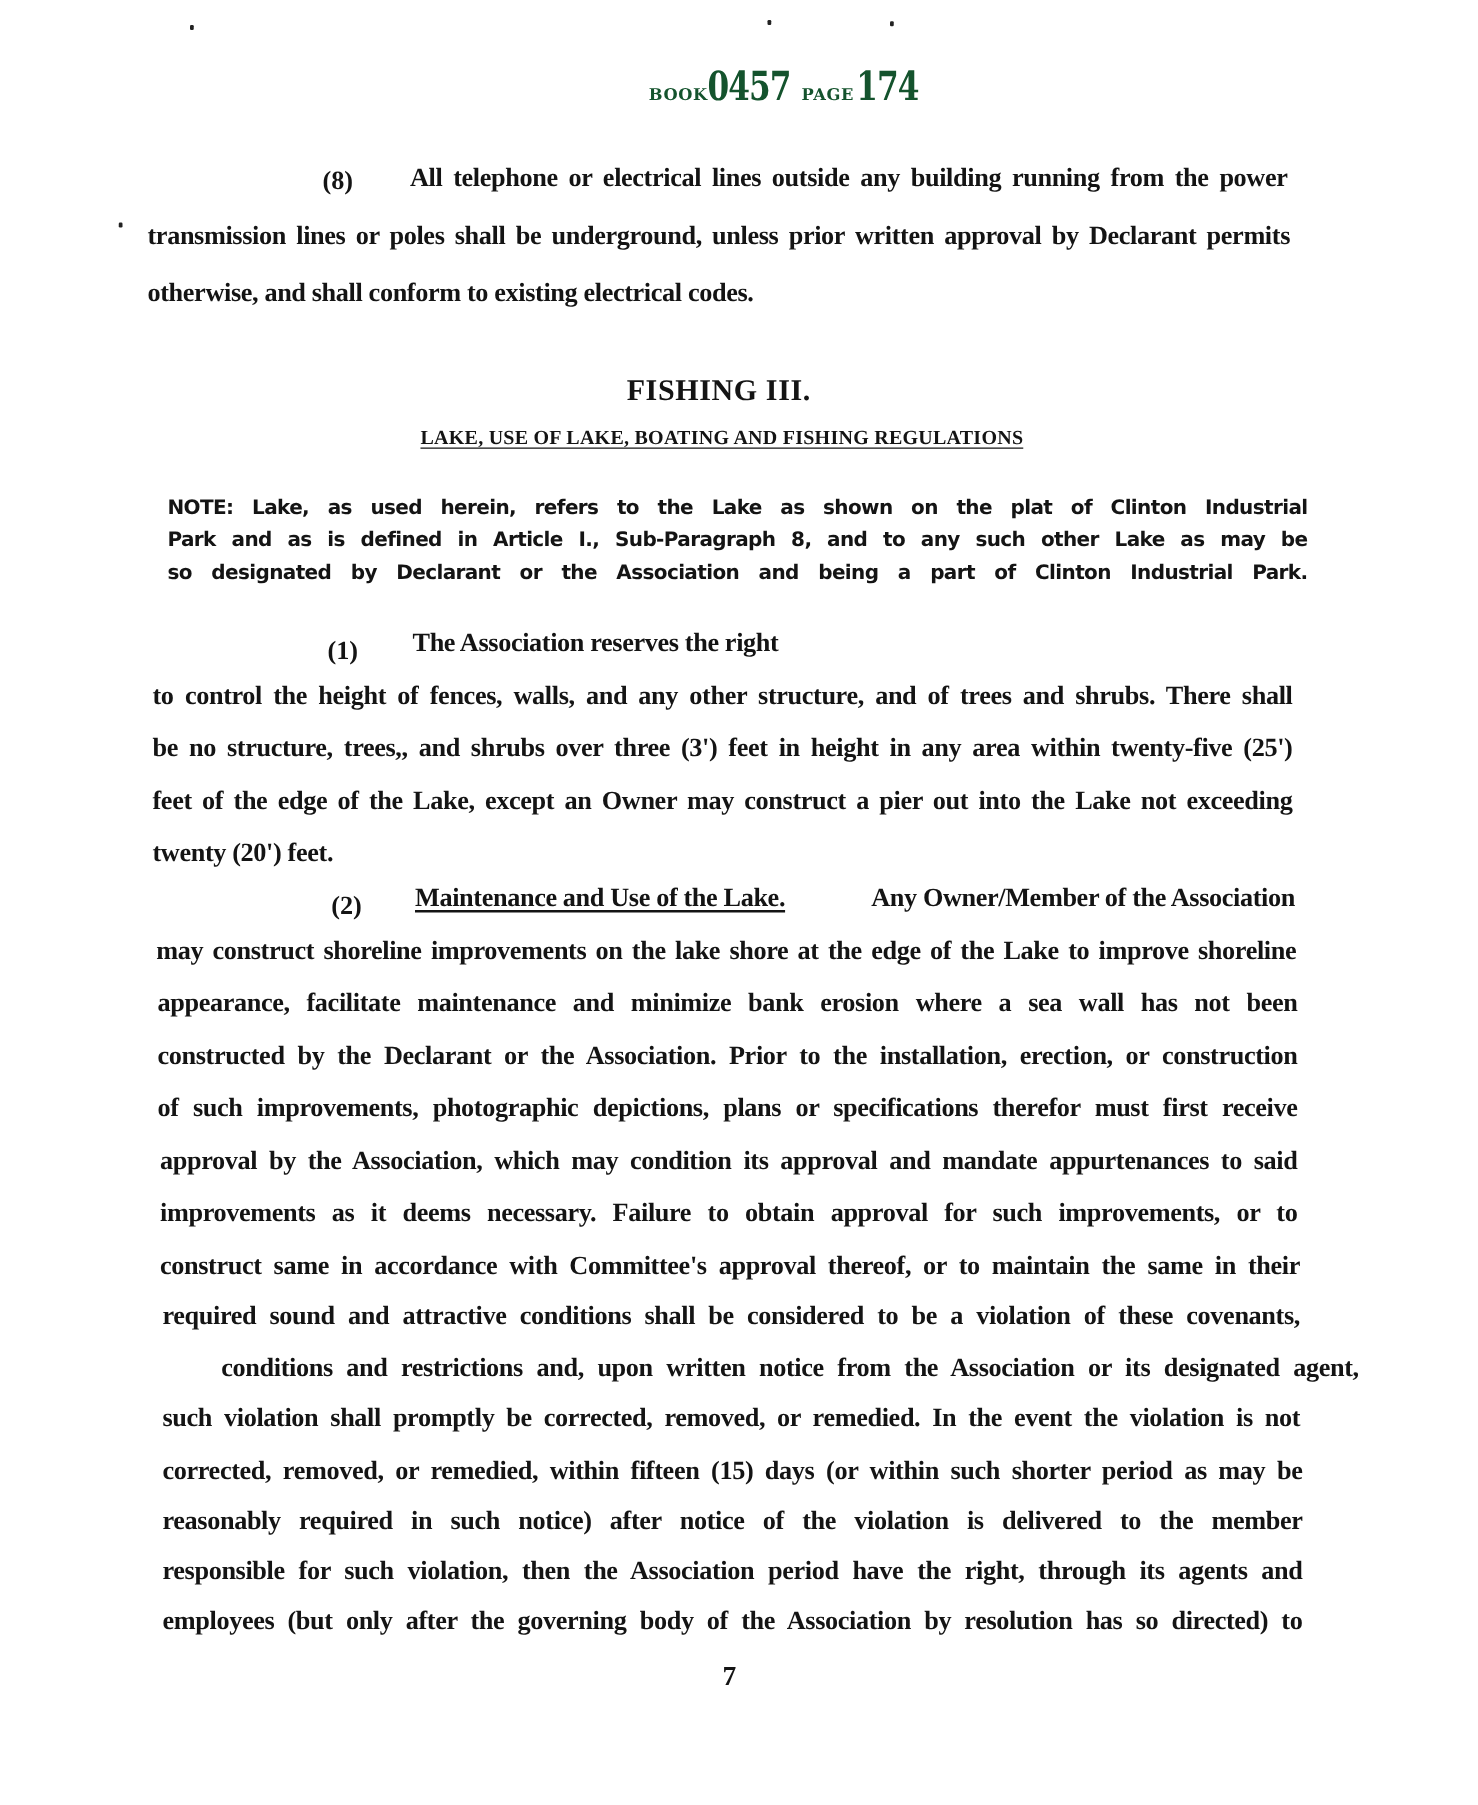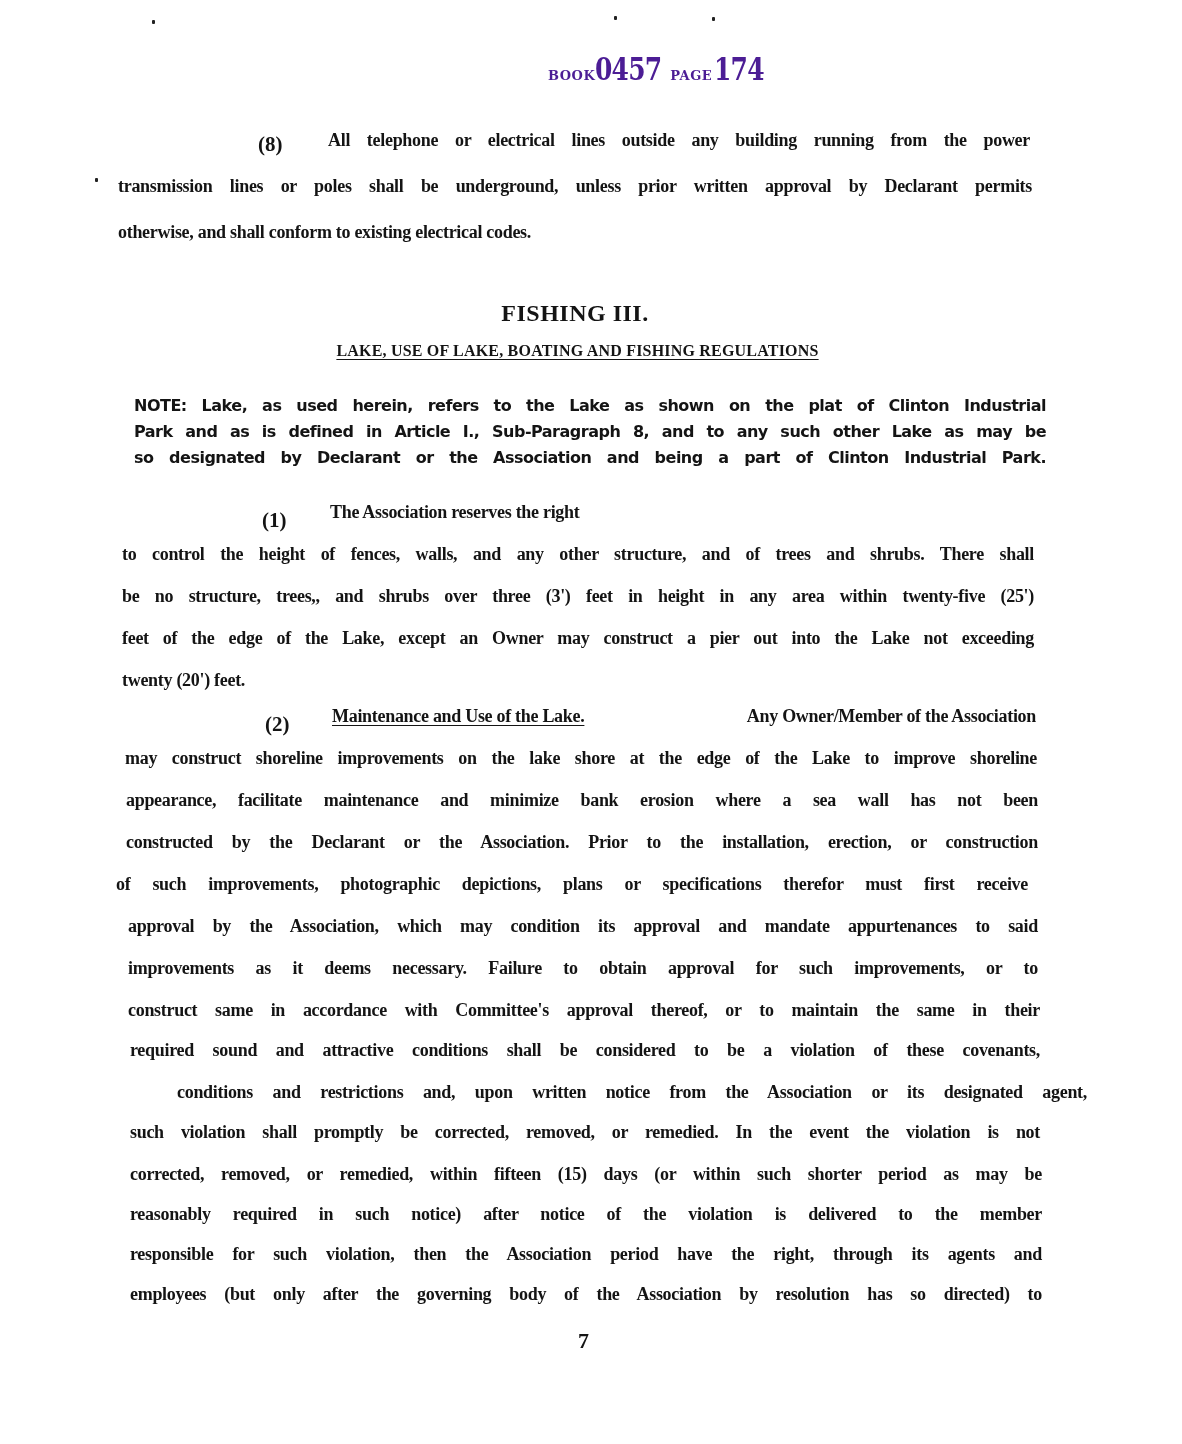--- a/index.html
+++ b/index.html
@@ -18,35 +18,35 @@
     .speck {
       position: absolute;
       width: 3px;
       height: 4px;
       background: #222;
       border-radius: 1px;
     }
     .book-page {
       position: absolute;
       top: 50px;
-      left: 548px;
+      left: 519px;
       display: flex;
       align-items: baseline;
       font-family: "DejaVu Serif", serif;
       font-weight: bold;
-      color: #4c1d95;
+      color: #14532d;
     }
     .book-page .small { font-size: 13px; letter-spacing: 0.5px; }
     .book-page .big { font-size: 32px; letter-spacing: -1px; transform: scaleX(0.78); transform-origin: left bottom; display: inline-block; }
     .book-page .big.book-no { margin-right: -10px; }
     .book-page .big.page-no { margin-left: 2px; }
 
     .line {
       position: absolute;
-      font-size: 18px;
+      font-size: 21px;
       font-weight: bold;
       white-space: nowrap;
       letter-spacing: -0.3px;
       transform-origin: left center;
     }
     .justify {
       text-align: justify;
       text-align-last: justify;
       white-space: normal;
     }
@@ -137,21 +137,21 @@
 <div class="line" style="top:670px;left:122px;">twenty (20') feet.</div>
 
 <span class="para-num" style="top:712px;left:265px;">(2)</span>
 <div class="line" style="top:706px;left:332px;width:704px;display:flex;justify-content:space-between;gap:21px;">
   <span class="para-head">Maintenance and Use of the Lake.</span>
   <span>Any Owner/Member of the Association</span>
 </div>
 <div class="line justify" style="top:748px;left:125px;width:912px;">may construct shoreline improvements on the lake shore at the edge of the Lake to improve shoreline</div>
 <div class="line justify" style="top:790px;left:126px;width:912px;">appearance, facilitate maintenance and minimize bank erosion where a sea wall has not been</div>
 <div class="line justify" style="top:832px;left:126px;width:912px;">constructed by the Declarant or the Association. Prior to the installation, erection, or construction</div>
-<div class="line justify" style="top:874px;left:116px;width:912px;">of such improvements, photographic depictions, plans or specifications therefor must first receive</div>
+<div class="line justify" style="top:874px;left:126px;width:912px;">of such improvements, photographic depictions, plans or specifications therefor must first receive</div>
 <div class="line justify" style="top:916px;left:128px;width:910px;">approval by the Association, which may condition its approval and mandate appurtenances to said</div>
 <div class="line justify" style="top:958px;left:128px;width:910px;">improvements as it deems necessary. Failure to obtain approval for such improvements, or to</div>
 <div class="line justify" style="top:1000px;left:128px;width:912px;">construct same in accordance with Committee's approval thereof, or to maintain the same in their</div>
 <div class="line justify" style="top:1040px;left:130px;width:910px;">required sound and attractive conditions shall be considered to be a violation of these covenants,</div>
 <div class="line justify" style="top:1082px;left:130px;width:910px;margin-left:47px;">conditions and restrictions and, upon written notice from the Association or its designated agent,</div>
 <div class="line justify" style="top:1122px;left:130px;width:910px;">such violation shall promptly be corrected, removed, or remedied. In the event the violation is not</div>
 <div class="line justify" style="top:1164px;left:130px;width:912px;">corrected, removed, or remedied, within fifteen (15) days (or within such shorter period as may be</div>
 <div class="line justify" style="top:1204px;left:130px;width:912px;">reasonably required in such notice) after notice of the violation is delivered to the member</div>
 <div class="line justify" style="top:1244px;left:130px;width:912px;">responsible for such violation, then the Association period have the right, through its agents and</div>
 <div class="line justify" style="top:1284px;left:130px;width:912px;">employees (but only after the governing body of the Association by resolution has so directed) to</div>

